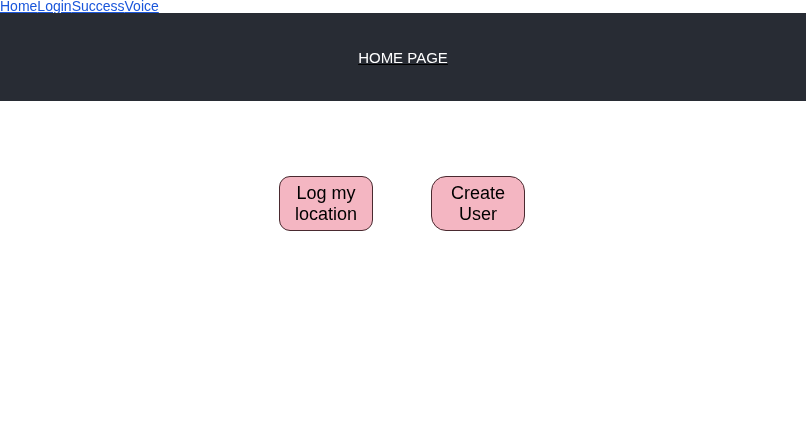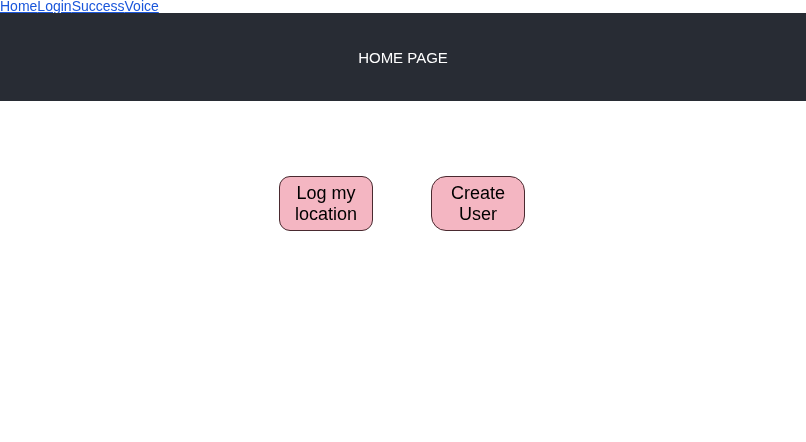--- a/index.html
+++ b/index.html
@@ -1,19 +1,19 @@
 <!DOCTYPE html>
 <html><head>
 <meta charset="utf-8">
 <style>
   html, body { margin:0; padding:0; background:#ffffff; width:806px; height:442px; overflow:hidden; }
   body { font-family: "Liberation Sans", sans-serif; }
   .nav { height:13px; font-size:14px; line-height:13px; }
   .nav a { color:#1a56db; text-decoration:underline; }
-  .header { position:absolute; top:13px; left:0; width:806px; height:88px; background:#282c34; display:flex; align-items:center; justify-content:center; }
+  .header { position:absolute; top:13px; left:0; width:806px; height:88px; background:#282c34; display:flex; align-items:center; justify-content:center;text-decoration:underline; }
   .header span { color:#ffffff; font-size:15px; }
   .btn { position:absolute; top:176px; width:94px; height:55px; background:#f4b6c2; border:1px solid #4a2a30; border-radius:11px; box-sizing:border-box; display:flex; align-items:center; justify-content:center; text-align:center; font-size:18px; line-height:21px; color:#000; cursor:pointer; }
 </style>
 </head>
 <body>
 
 <div class="nav"><a href="#">Home</a><a href="#">Login</a><a href="#">Success</a><a href="#">Voice</a></div>
 
 <div class="header">
   <span>HOME PAGE</span>

